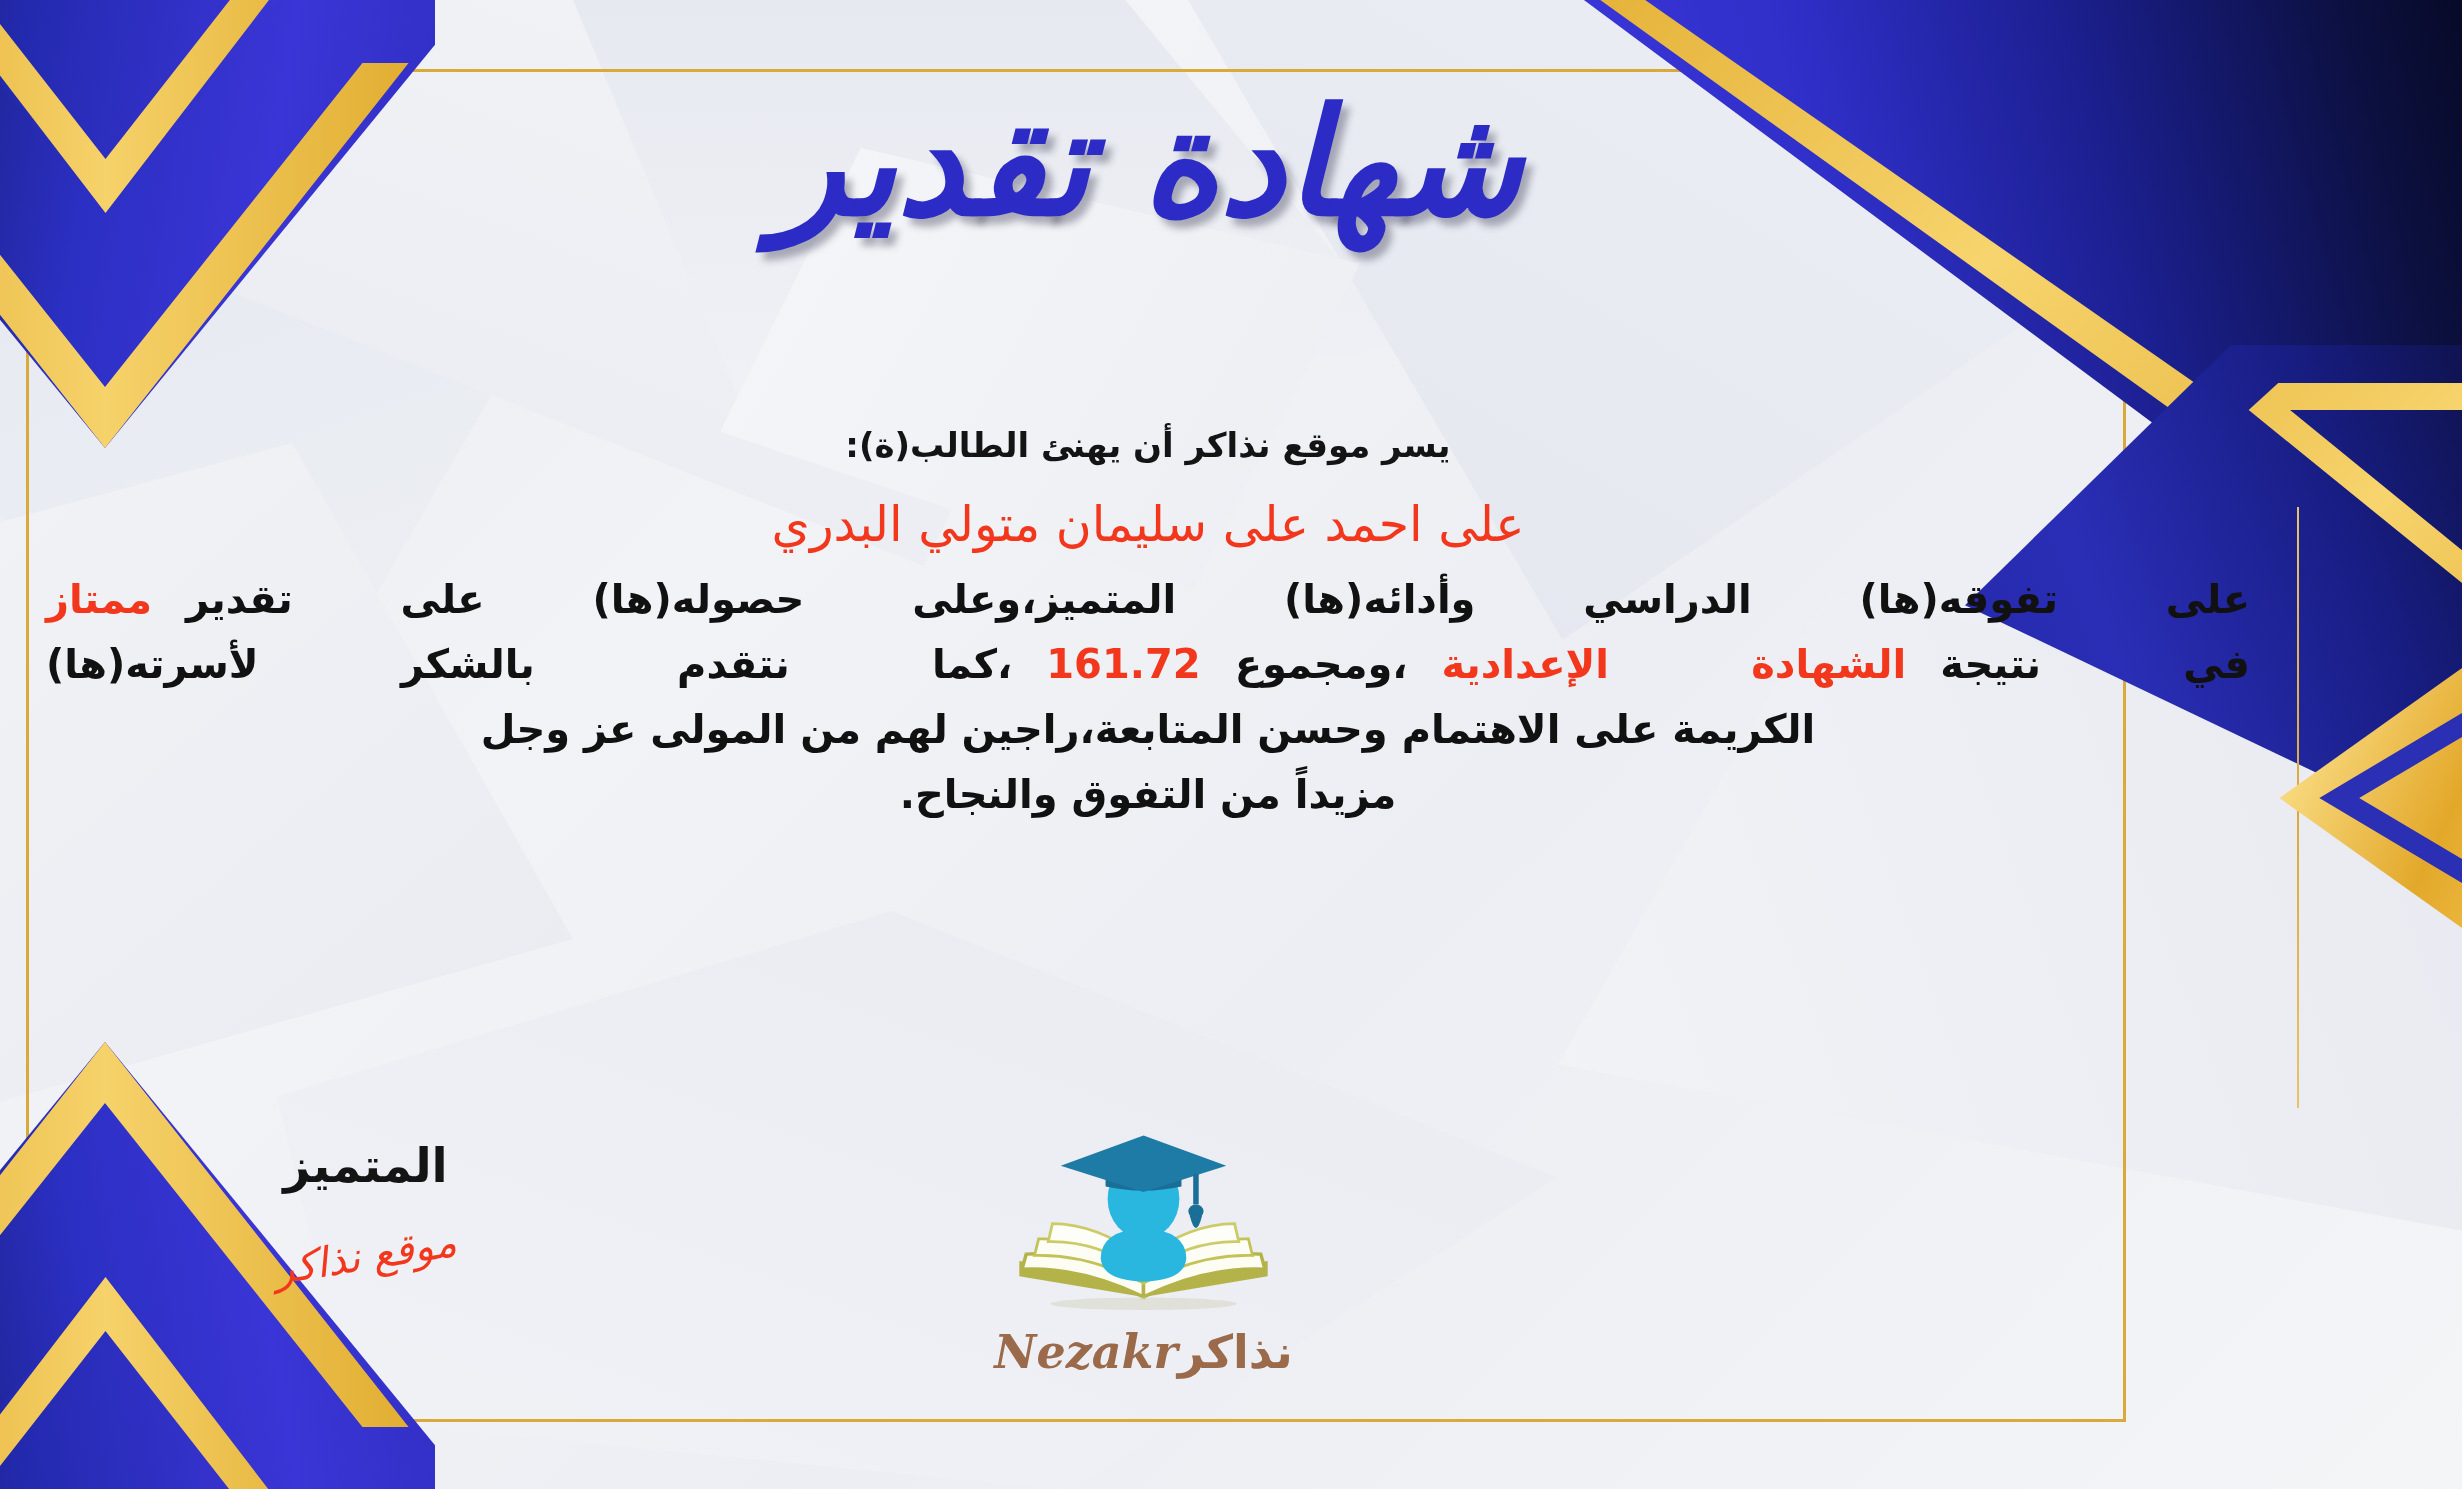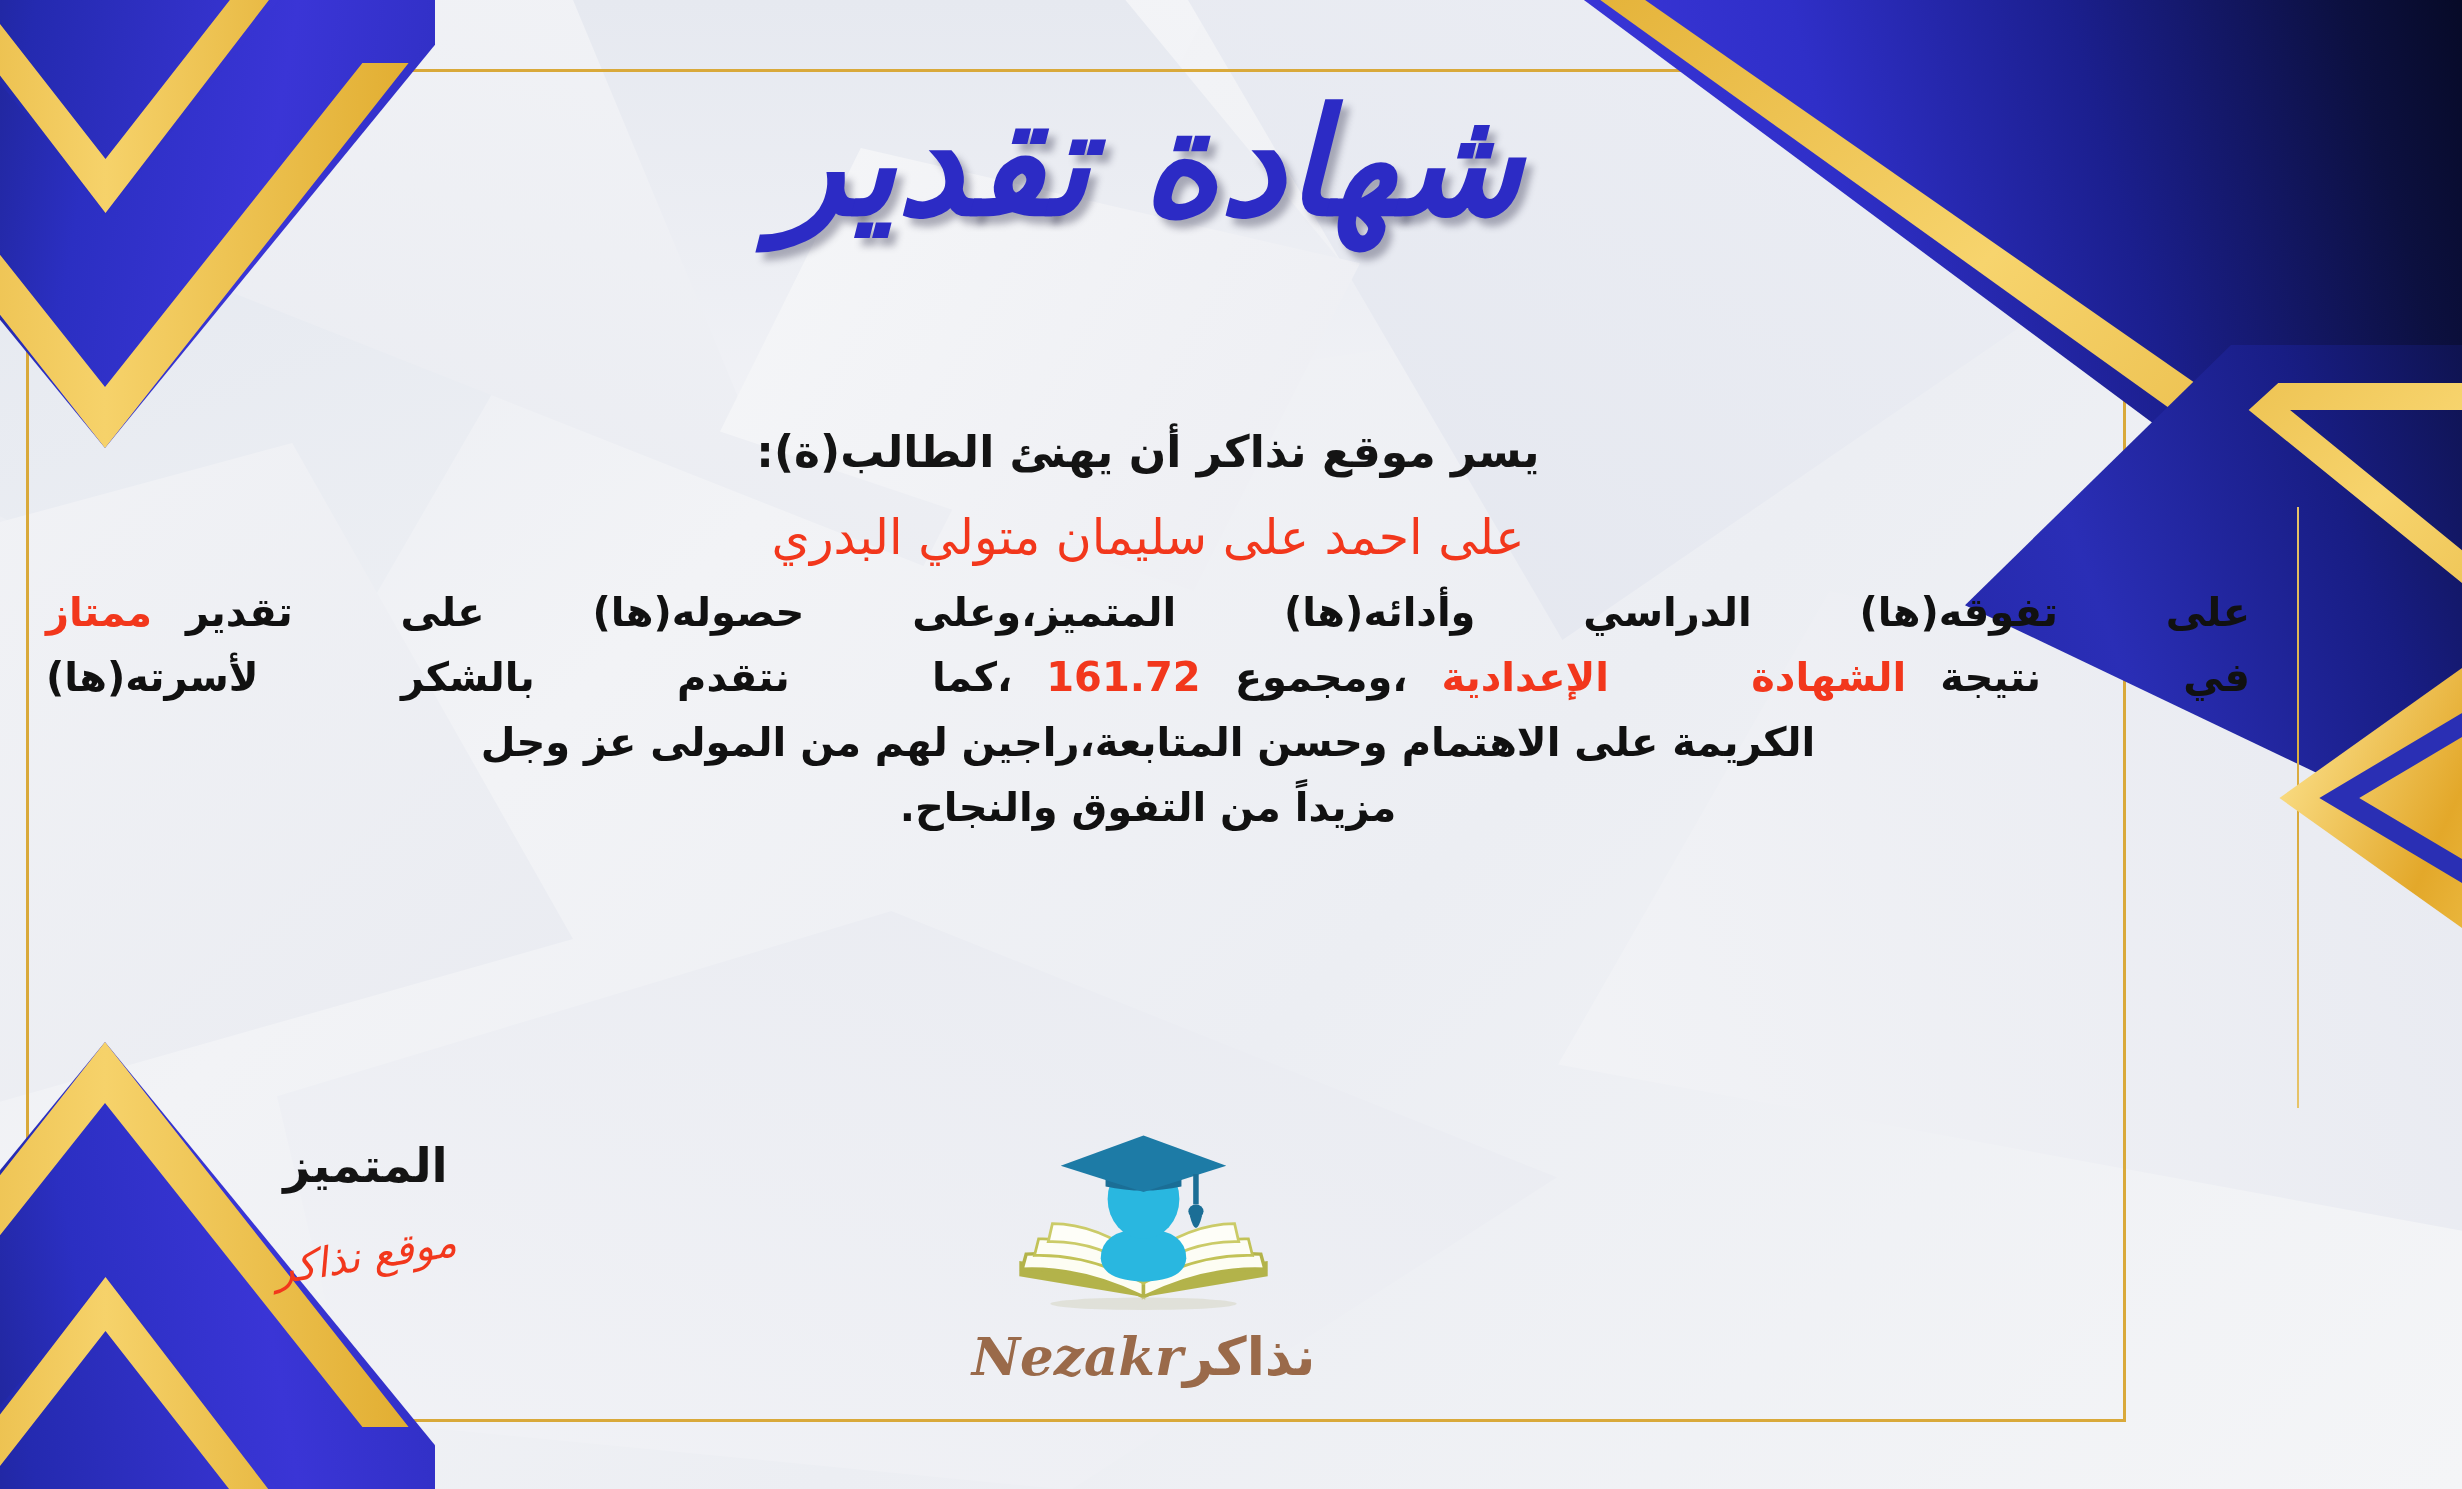--- a/index.html
+++ b/index.html
@@ -204,21 +204,21 @@
 
   .body-block {
     position: absolute;
     left: 212px; right: 212px;
     top: 424px;
     text-align: center;
     direction: rtl;
   }
 
   .line-greeting {
-    font-size: 44px;
+    font-size: 34px;
     font-weight: 700;
     color: #141414;
     margin-bottom: 27.6px;
     line-height: 1.25;
   }
   .line-name {
     font-size: 49px;
     font-weight: 400;
     color: #f2371c;
     margin-bottom: 15px;
@@ -286,21 +286,21 @@
     position: absolute;
     left: 1132px;
     top: 0px;
     width: 355px;
     height: 276px;
   }
   .logo svg { display:block; width: 100%; height: 207px; }
   .logo-text {
     text-align: center;
     margin-top: -4.9px;
-    font-size: 53px;
+    font-size: 46px;
     font-weight: 700;
     color: #9a6a4a;
     font-family: "DejaVu Serif", "Liberation Serif", serif;
     font-style: italic;
     direction: ltr;
     white-space: nowrap;
   }
   .logo-text .ar {
     font-family: "DejaVu Sans", "Liberation Sans", sans-serif;
     font-style: normal;

